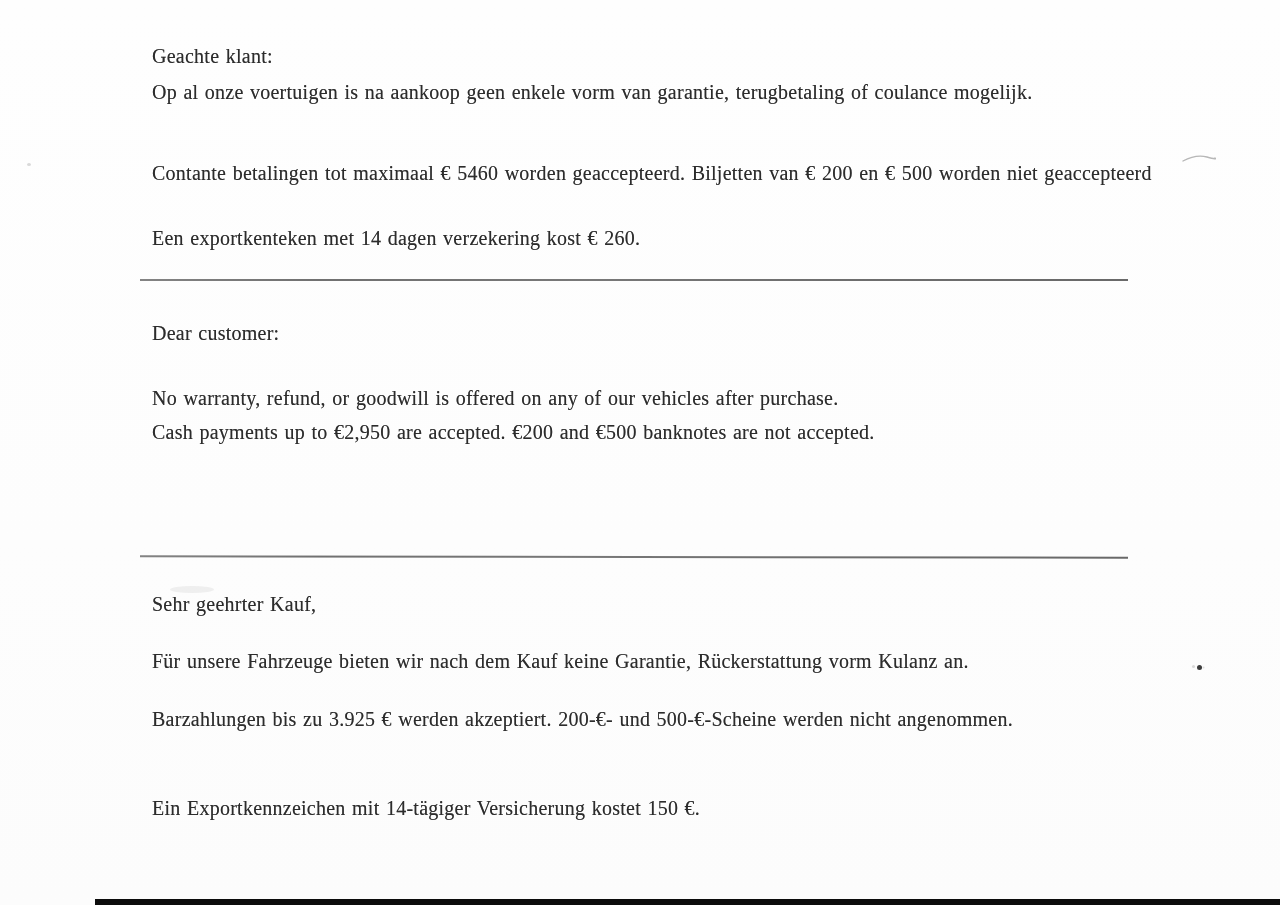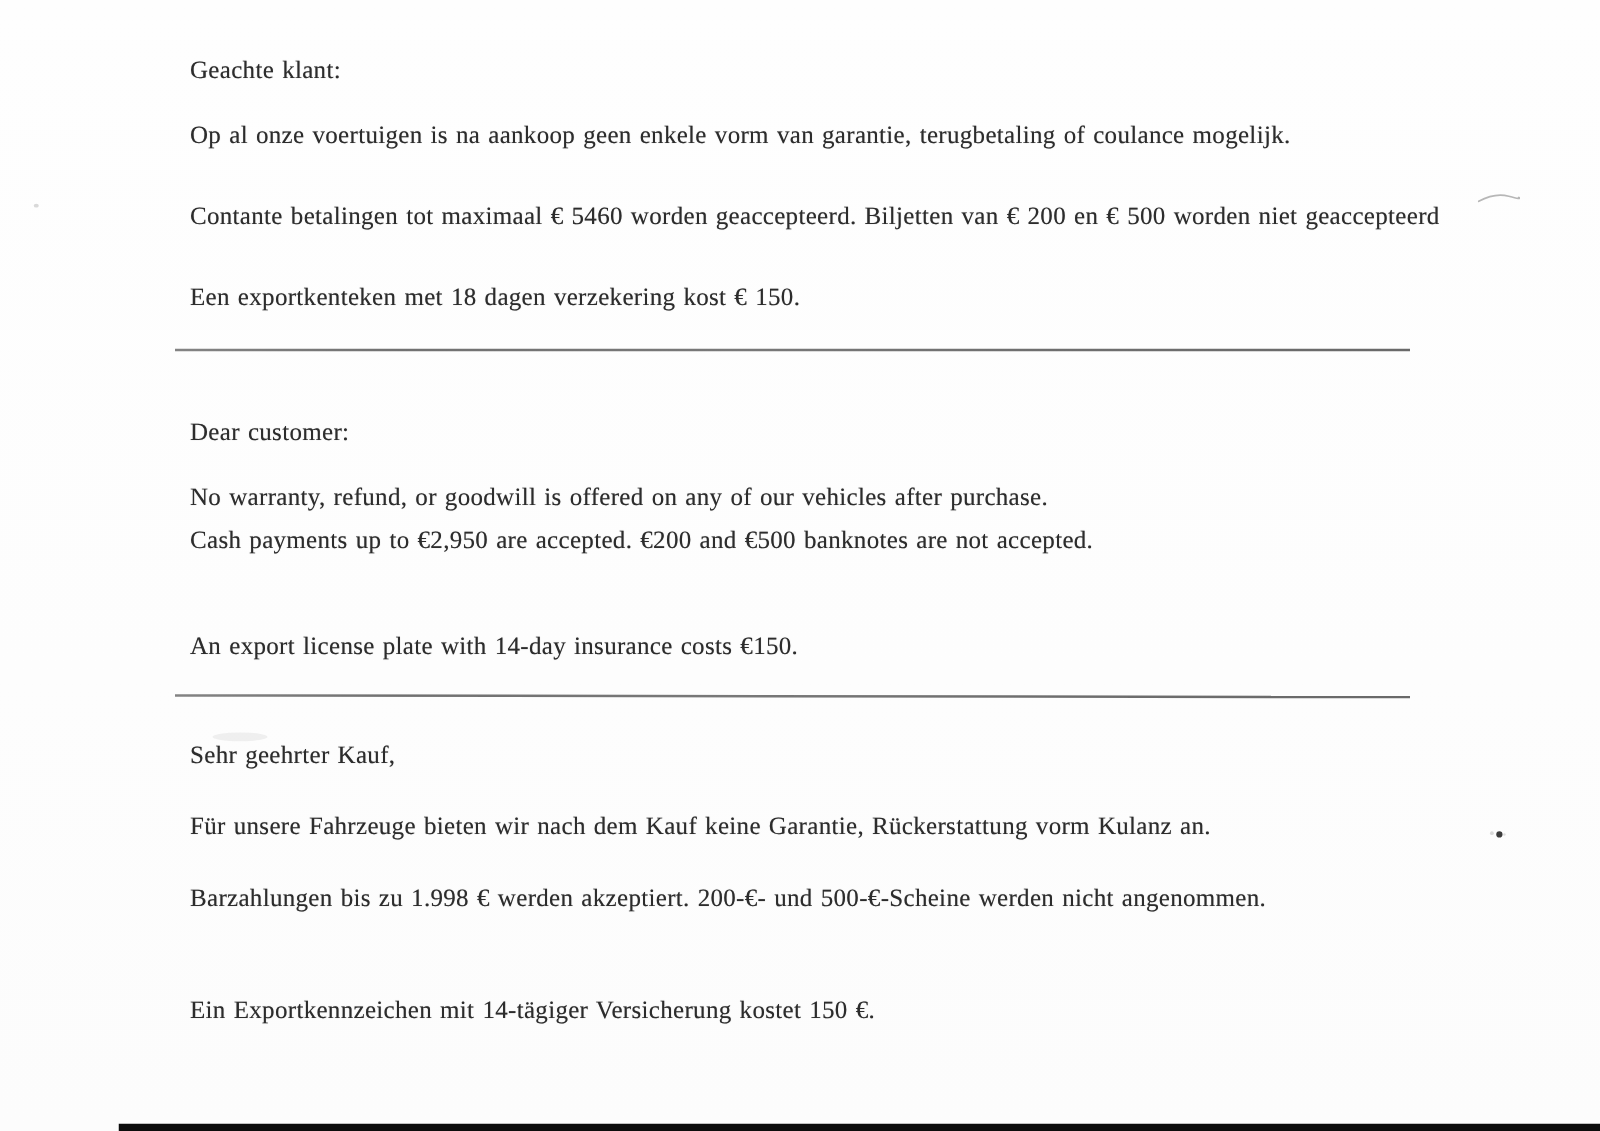--- a/index.html
+++ b/index.html
@@ -77,36 +77,35 @@
     height: 6px;
     background: #0c0c0c;
   }
 </style>
 </head>
 <body>
 
 <div class="page">
 
   <div class="line" style="top:44px">Geachte klant:</div>
-  <div class="line" style="top:96px">Op al onze voertuigen is na aankoop geen enkele vorm van garantie, terugbetaling of coulance mogelijk.</div>
+  <div class="line" style="top:80px">Op al onze voertuigen is na aankoop geen enkele vorm van garantie, terugbetaling of coulance mogelijk.</div>
   <div class="line" style="top:161px">Contante betalingen tot maximaal € 5460 worden geaccepteerd. Biljetten van € 200 en € 500 worden niet geaccepteerd</div>
-  <div class="line" style="top:226px">Een exportkenteken met 18 dagen verzekering kost € 150.</div>
+  <div class="line" style="top:226px">Een exportkenteken met 14 dagen verzekering kost € 260.</div>
 
   <div class="rule rule-1" style="top:279px"></div>
 
-  <div class="line" style="top:334px">Dear customer:</div>
+  <div class="line" style="top:321px">Dear customer:</div>
   <div class="line" style="top:386px">No warranty, refund, or goodwill is offered on any of our vehicles after purchase.</div>
   <div class="line" style="top:420px">Cash payments up to €2,950 are accepted. €200 and €500 banknotes are not accepted.</div>
-  <div class="line" style="top:505px">An export license plate with 14-day insurance costs €150.</div>
 
   <div class="rule rule-2" style="top:556px"></div>
 
   <div class="line" style="top:592px">Sehr geehrter Kauf,</div>
   <div class="line" style="top:649px">Für unsere Fahrzeuge bieten wir nach dem Kauf keine Garantie, Rückerstattung vorm Kulanz an.</div>
-  <div class="line" style="top:707px">Barzahlungen bis zu 1.998 € werden akzeptiert. 200-€- und 500-€-Scheine werden nicht angenommen.</div>
+  <div class="line" style="top:707px">Barzahlungen bis zu 3.925 € werden akzeptiert. 200-€- und 500-€-Scheine werden nicht angenommen.</div>
   <div class="line" style="top:796px">Ein Exportkennzeichen mit 14-tägiger Versicherung kostet 150 €.</div>
 
   <svg class="artifact-swoosh" viewBox="0 0 34 12">
     <path d="M1,8 Q14,1 25,4 T33,5" fill="none" stroke="#b7b7b7" stroke-width="1.4" stroke-linecap="round"></path>
   </svg>
   <div class="artifact-dot"></div>
   <div class="artifact-speck"></div>
   <div class="artifact-smudge"></div>
   <div class="scan-edge-bar"></div>
 

